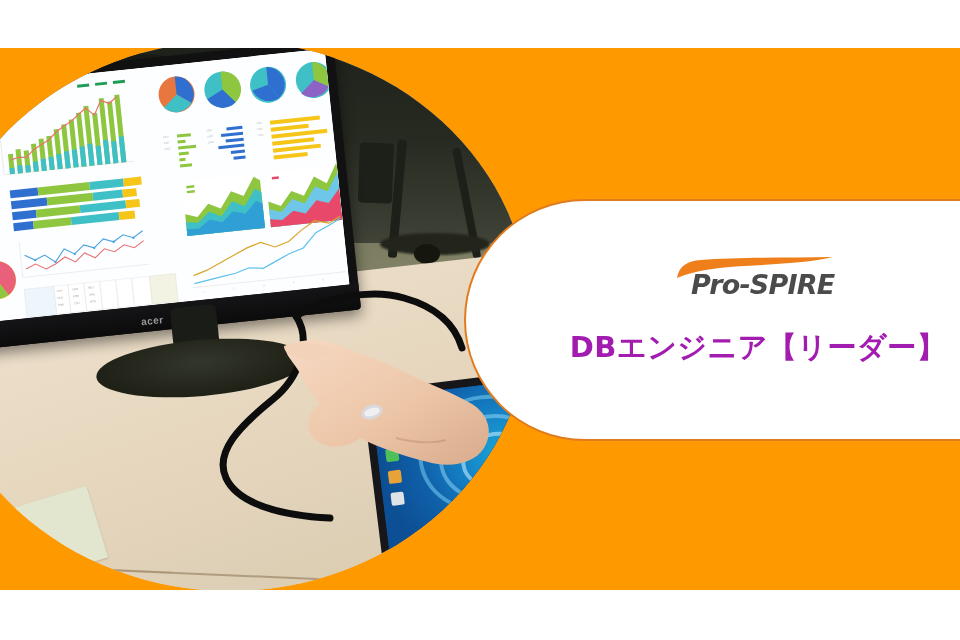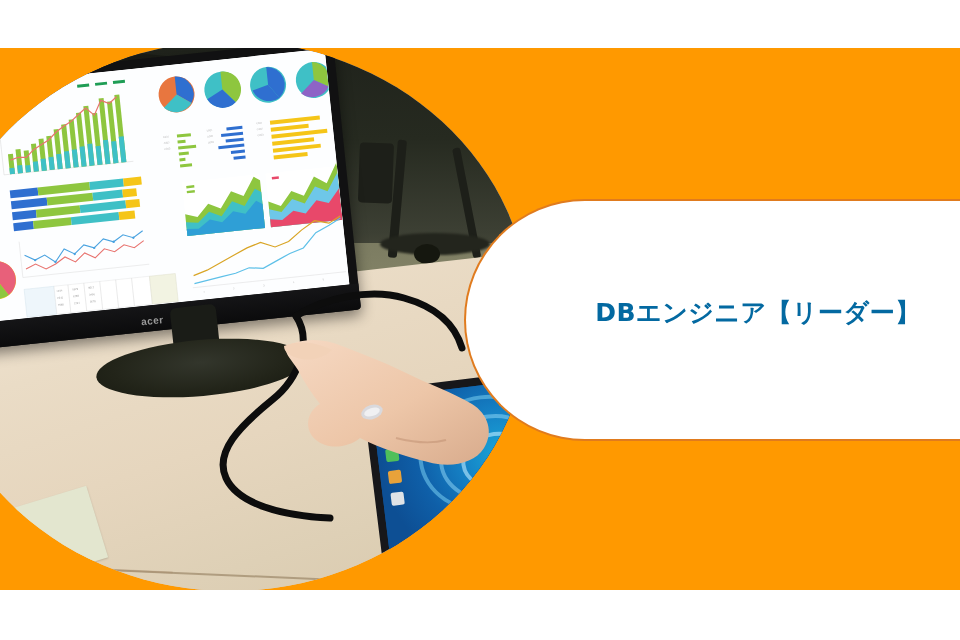--- a/index.html
+++ b/index.html
@@ -266,22 +266,22 @@
     font-size: 27px;
     letter-spacing: -.8px;
     color: #4b4b4b;
     white-space: nowrap;
   }
   .logo-text .spire { color: #4b4b4b; }
 
   .title-ja {
     font-family: "DejaVu Sans", sans-serif;
     font-weight: 700;
-    font-size: 25px;
-    color: #0369a1;
+    font-size: 29px;
+    color: #a21caf;
     letter-spacing: .5px;
     white-space: nowrap;
     margin: 0 0 16px 0;
   }
   .title-en {
     font-family: "DejaVu Sans", sans-serif;
     font-weight: 400;
     font-size: 16px;
     color: #2b2b2b;
     letter-spacing: .2px;
@@ -599,19 +599,27 @@
         <ellipse cx="96" cy="96" rx="8" ry="4" fill="#f0f0f2" transform="rotate(-18 96 96)"></ellipse>
         <path d="M120 122 C136 126 156 128 170 124" fill="none" stroke="rgba(180,130,100,.4)" stroke-width="2"></path>
       </svg>
 
     </div>
   </div>
 
   <div class="card">
     <div class="card-inner">
 
+      <div class="logo-wrap">
+        <svg class="logo-swoosh" viewBox="0 0 180 24">
+          <path d="M4 22 C6 10 14 5 28 4 C60 1 110 2 160 1 C140 6 108 8 72 10 C48 11 22 14 4 22 Z" fill="#ee7f1a"></path>
+        </svg>
+        <div class="logo-text">
+          <span>Pro</span><span>-</span><span class="spire">SPIRE</span>
+        </div>
+      </div>
 
       <p class="title-ja">DBエンジニア【リーダー】</p>
 
     </div>
   </div>
 
 </div>
 
 </body></html>

